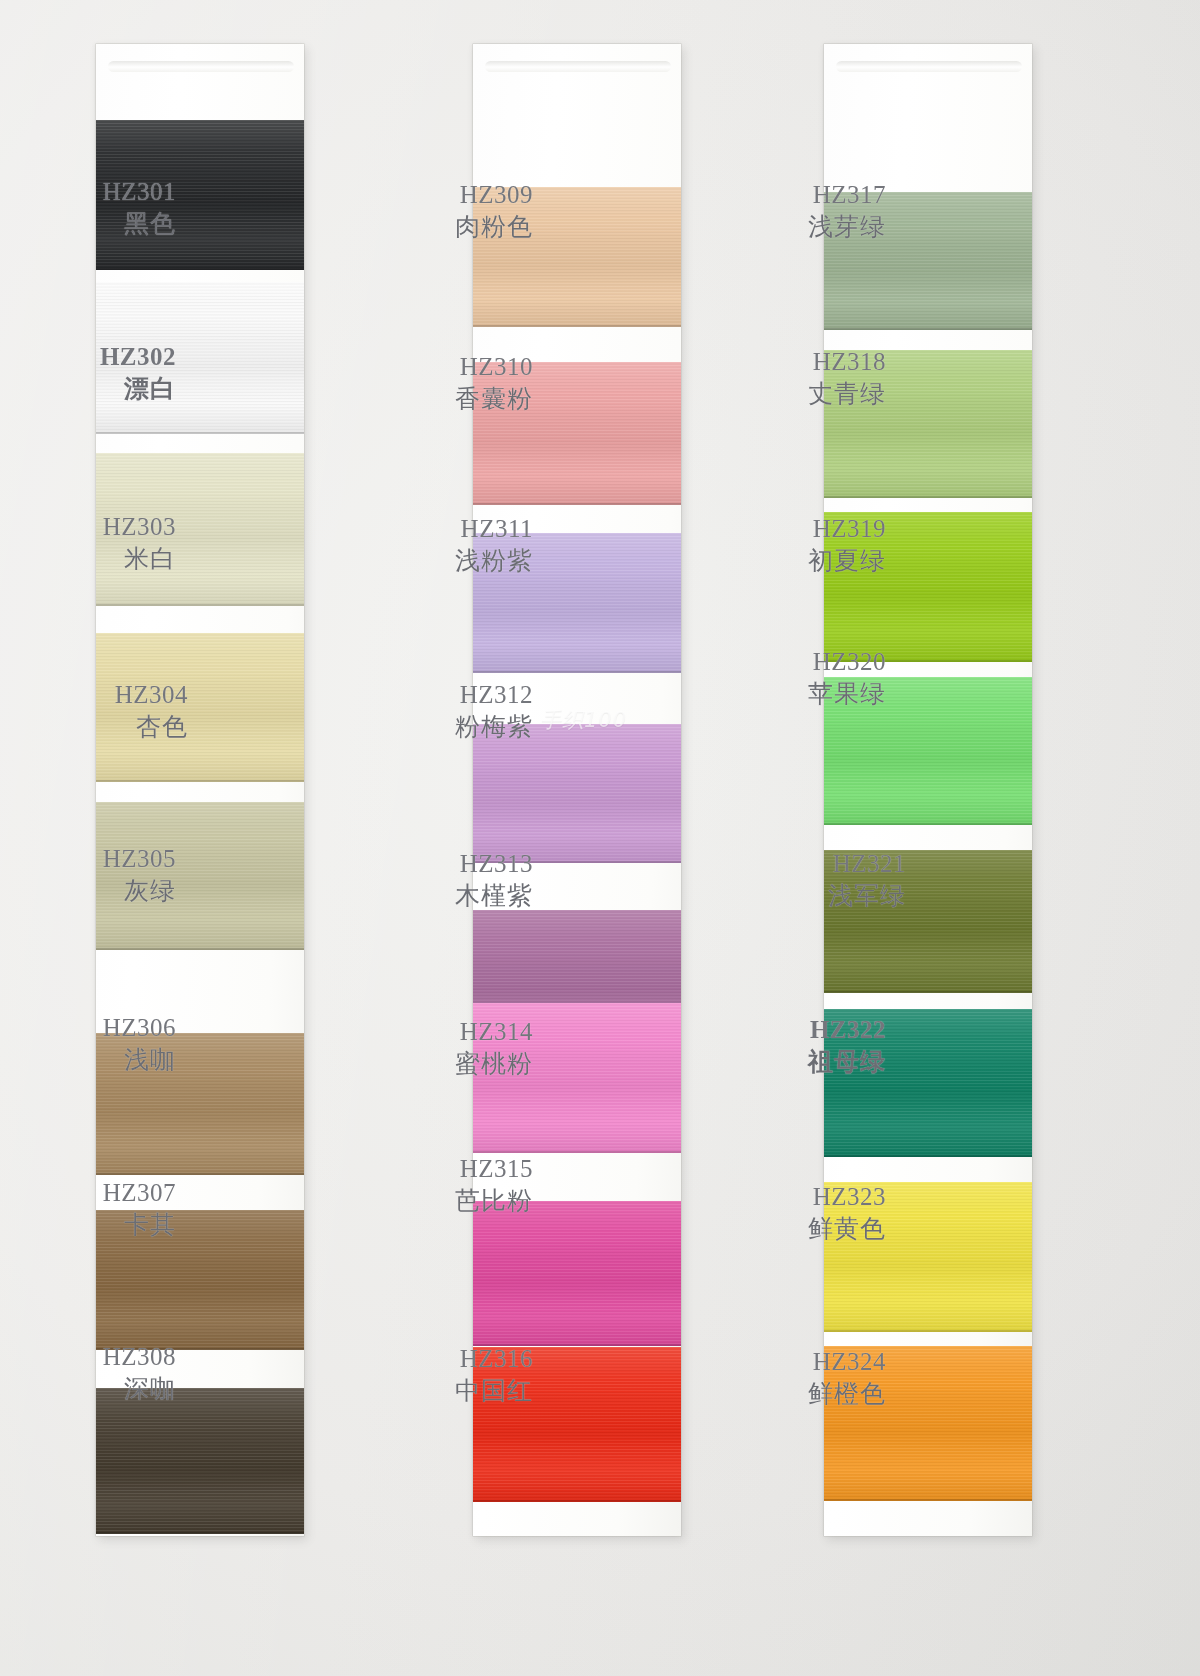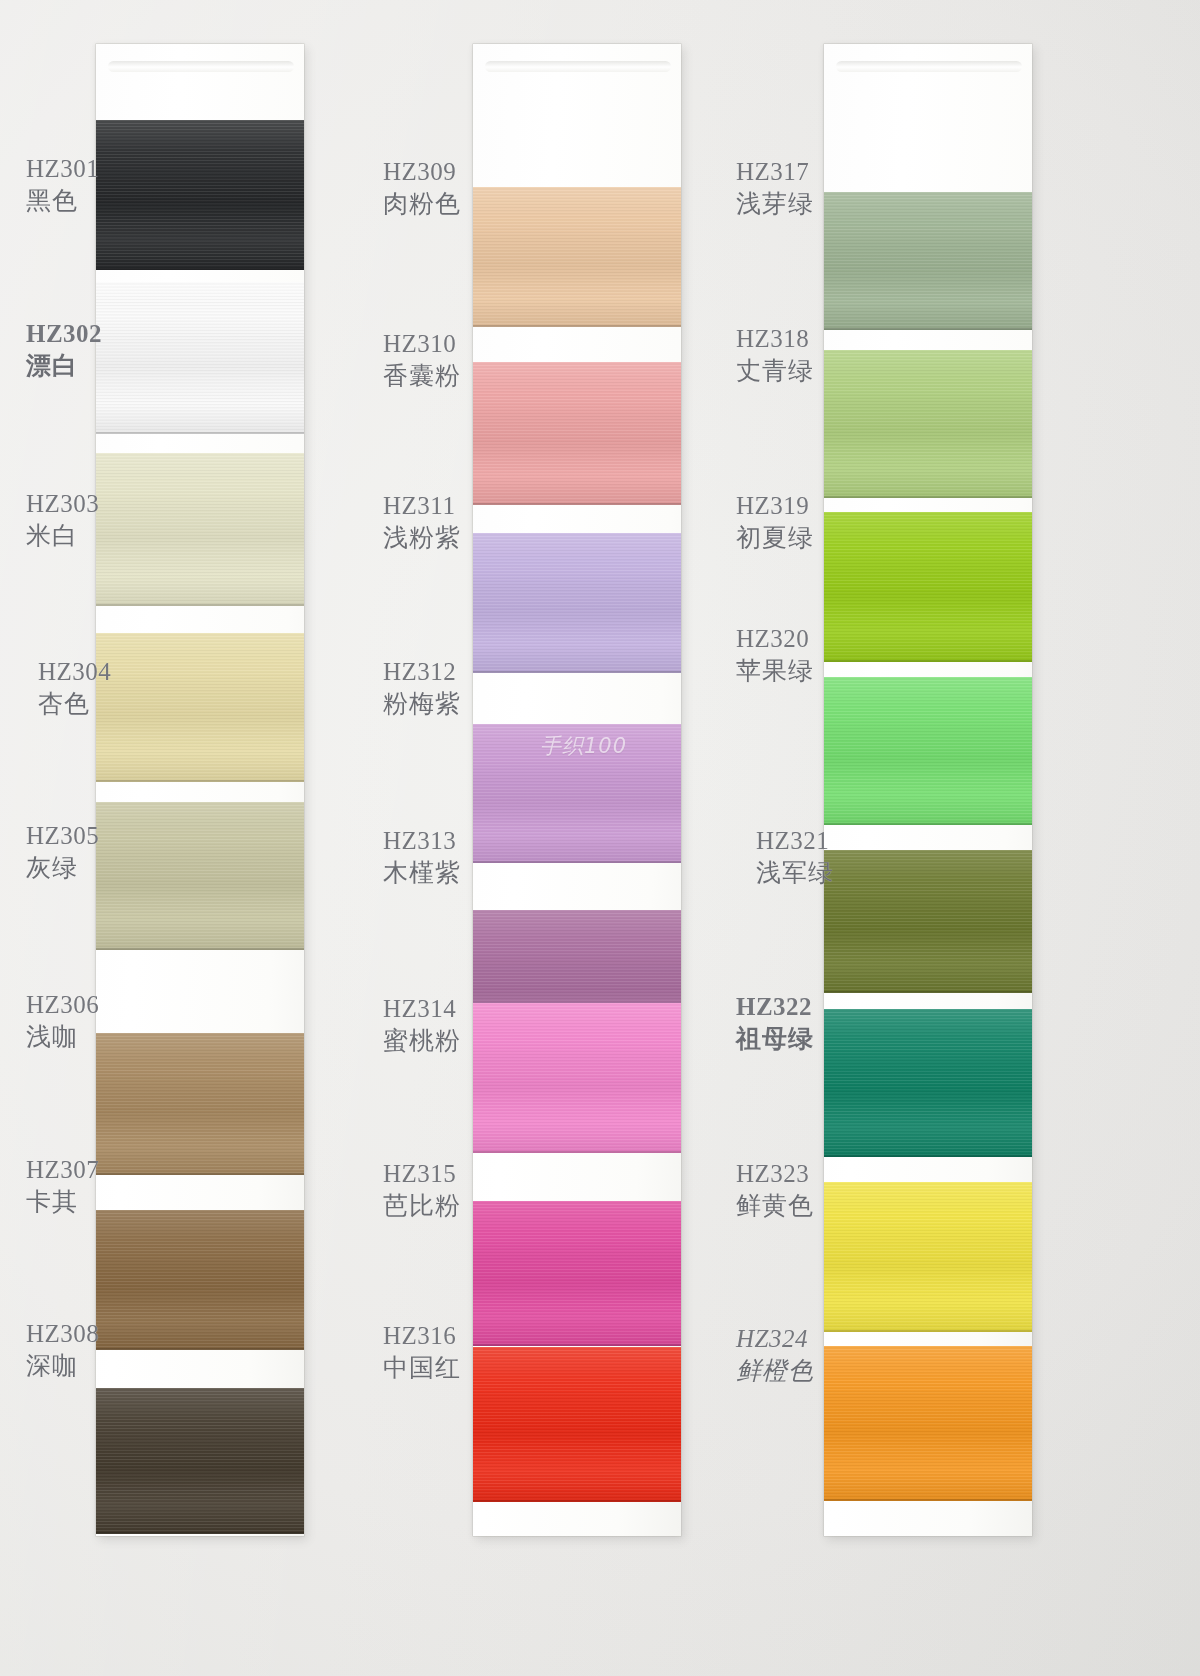--- a/index.html
+++ b/index.html
@@ -69,25 +69,27 @@
       rgba(255,255,255,0.07) 80%,
       rgba(0,0,0,0.07) 100%);
   }
   .swatch .edge{
     position:absolute;left:0;right:0;bottom:0;height:2px;
     background:rgba(0,0,0,0.15);
   }
 
   .label{
     position:absolute;
+    text-align:right;
     color:#6e7076;
     line-height:1.14;
     letter-spacing:0.5px;
     text-shadow:0 0 1px rgba(255,255,255,0.6);
     white-space:nowrap;
+    margin-top:23px;
   }
   .label .code{
     display:block;
     font-family:"Liberation Serif","DejaVu Serif",serif;
     font-size:25px;
     color:#74767c;
   }
   .label .name{
     display:block;
     font-family:"DejaVu Sans","Liberation Sans",sans-serif;
@@ -298,21 +300,21 @@
       <span class="name">粉梅紫</span>
     </div>
     <div class="label" style="left: 383px; top: 827px; width: 150px;">
       <span class="code">HZ313</span>
       <span class="name">木槿紫</span>
     </div>
     <div class="label" style="left: 383px; top: 995px; width: 150px;">
       <span class="code">HZ314</span>
       <span class="name">蜜桃粉</span>
     </div>
-    <div class="label" style="left: 383px; top: 1160px; width: 150px;">
+    <div class="label" style="left: 383px; top: 1132px; width: 150px;">
       <span class="code">HZ315</span>
       <span class="name">芭比粉</span>
     </div>
     <div class="label" style="left: 383px; top: 1322px; width: 150px;">
       <span class="code">HZ316</span>
       <span class="name">中国红</span>
     </div>
     <div class="label" style="left: 736px; top: 158px; width: 150px;">
       <span class="code">HZ317</span>
       <span class="name">浅芽绿</span>
@@ -334,19 +336,19 @@
       <span class="name">浅军绿</span>
     </div>
     <div class="label" style="left: 736px; top: 993px; width: 150px; font-weight: bold;">
       <span class="code">HZ322</span>
       <span class="name">祖母绿</span>
     </div>
     <div class="label" style="left: 736px; top: 1160px; width: 150px;">
       <span class="code">HZ323</span>
       <span class="name">鲜黄色</span>
     </div>
-    <div class="label" style="left: 736px; top: 1325px; width: 150px; font-style: italic;">
+    <div class="label" style="left: 736px; top: 1325px; width: 150px;">
       <span class="code">HZ324</span>
       <span class="name">鲜橙色</span>
     </div>
   </div>
 
-<div class="watermark" id="watermark" style="left: 540px; top: 732px;">手织100</div>
+<div class="watermark" id="watermark" style="left: 540px; top: 706px;">手织100</div>
 
 </body></html>

